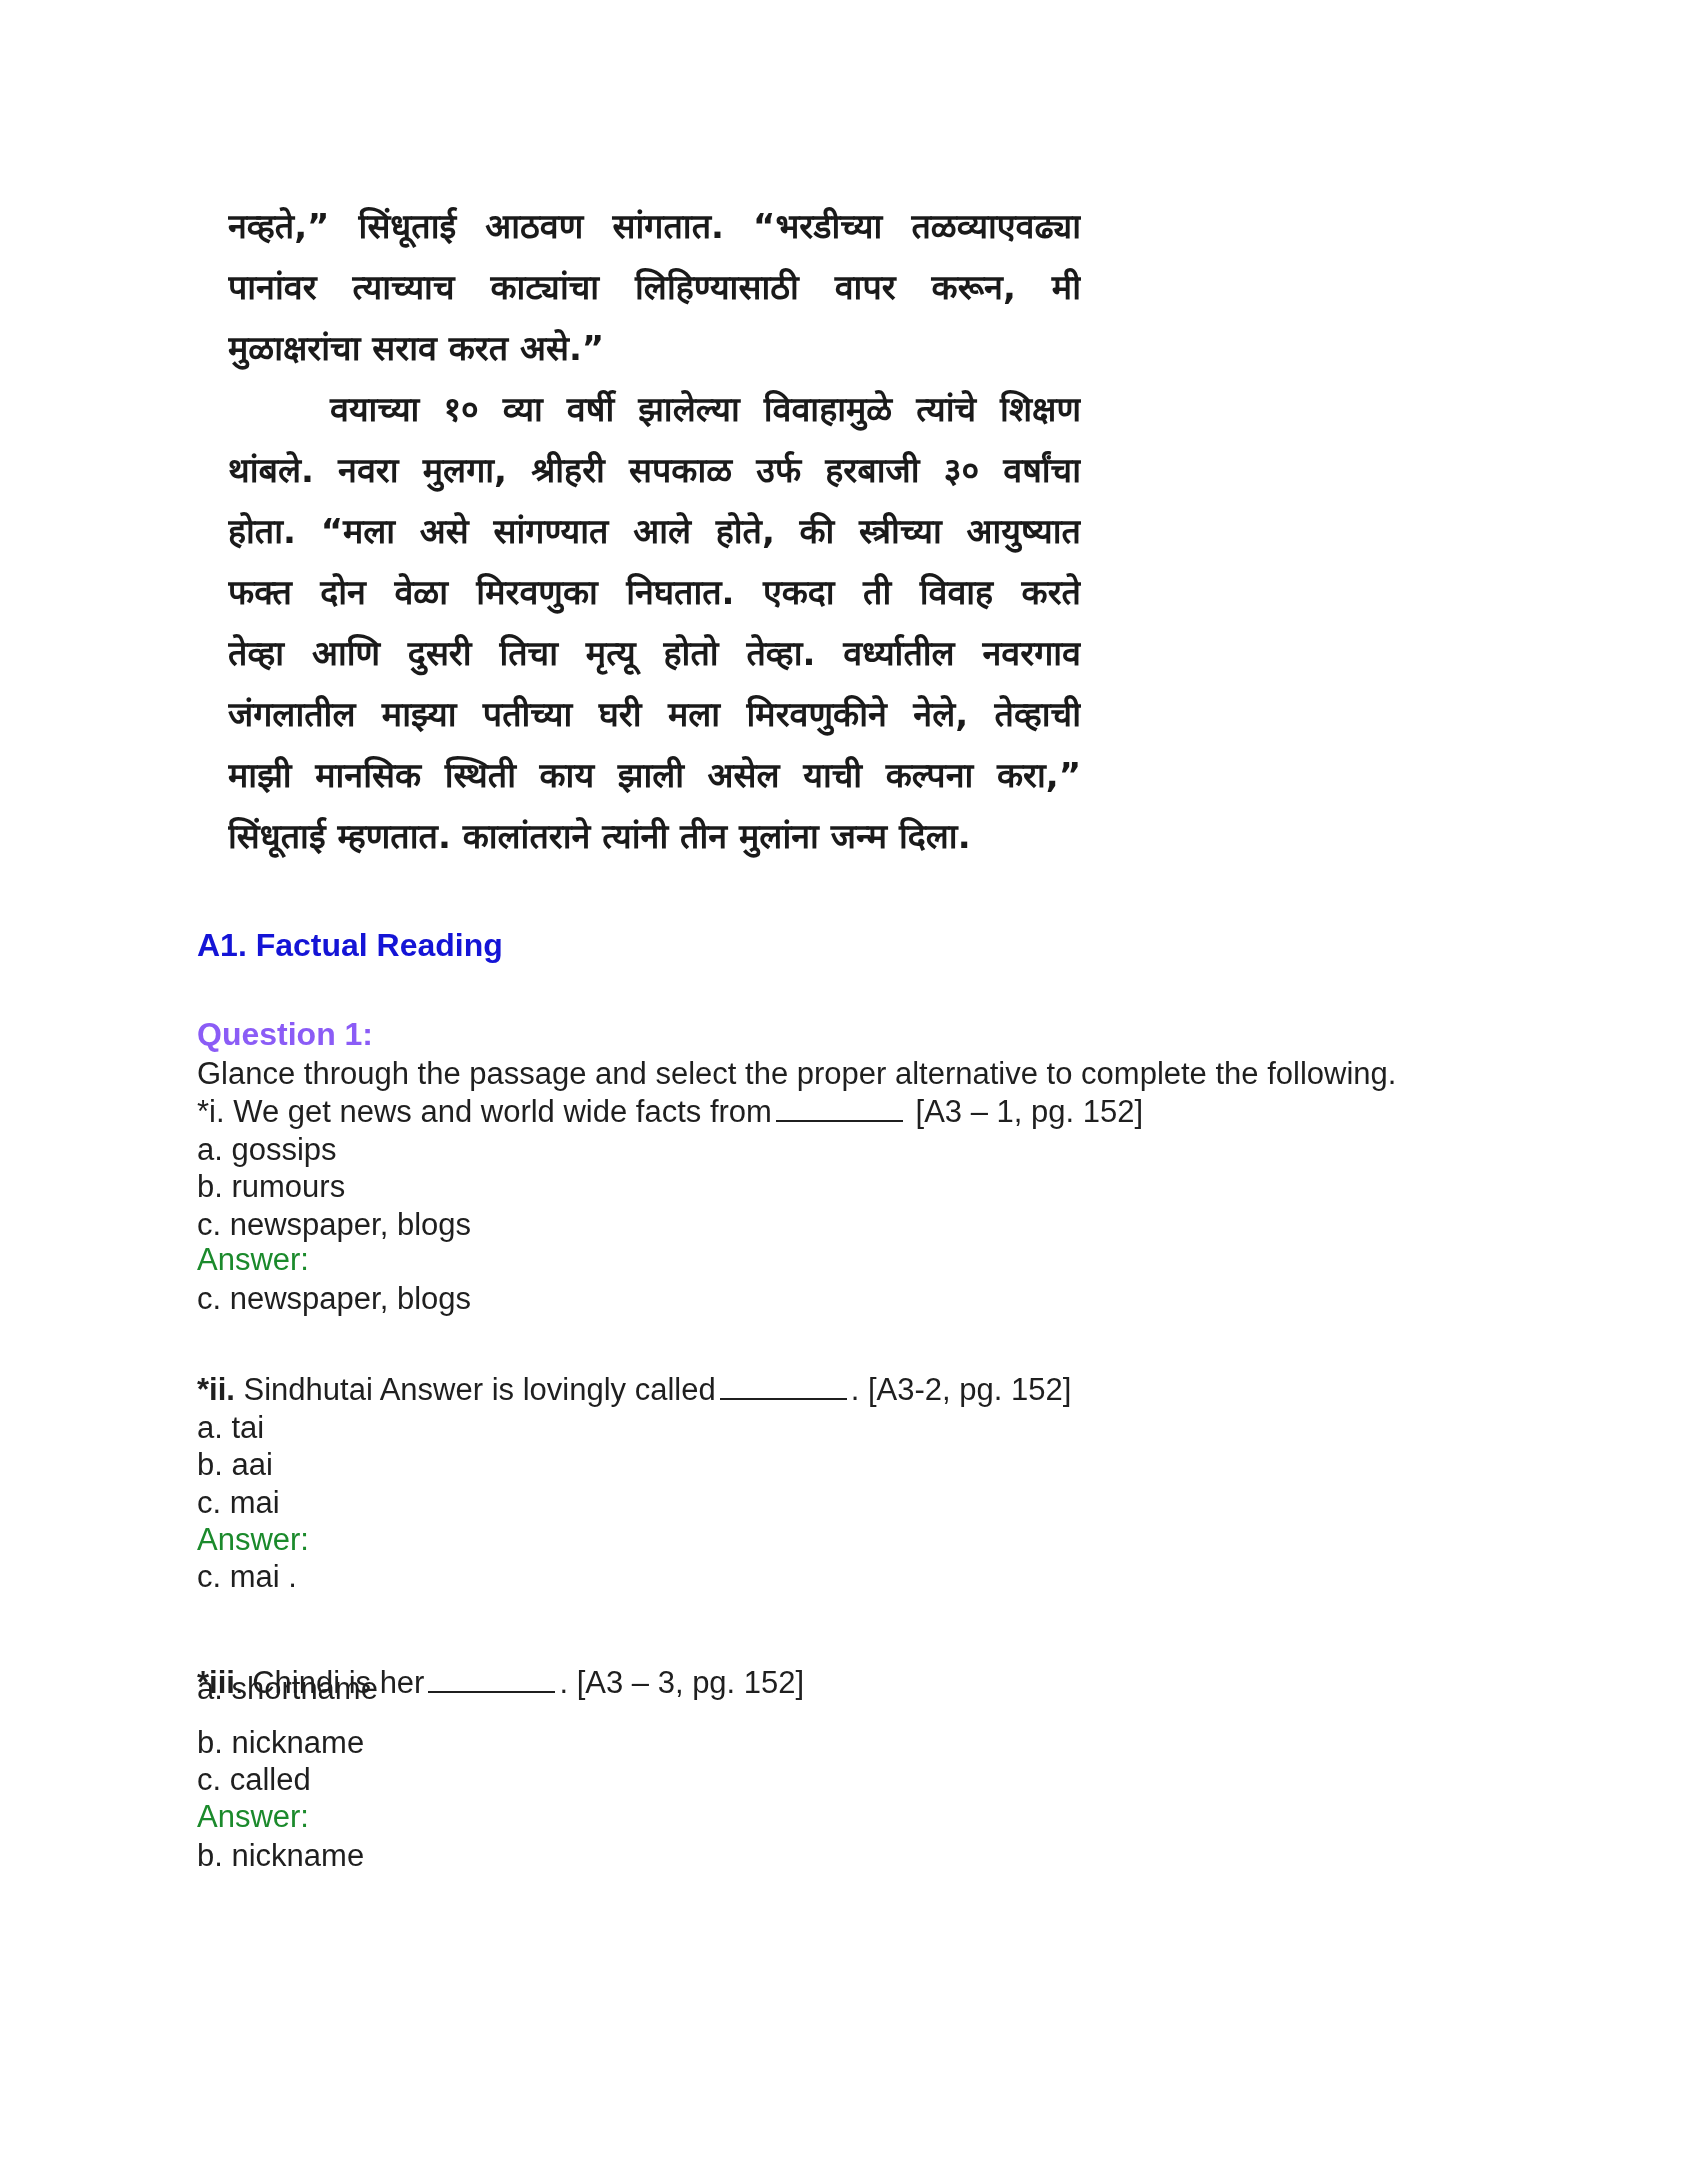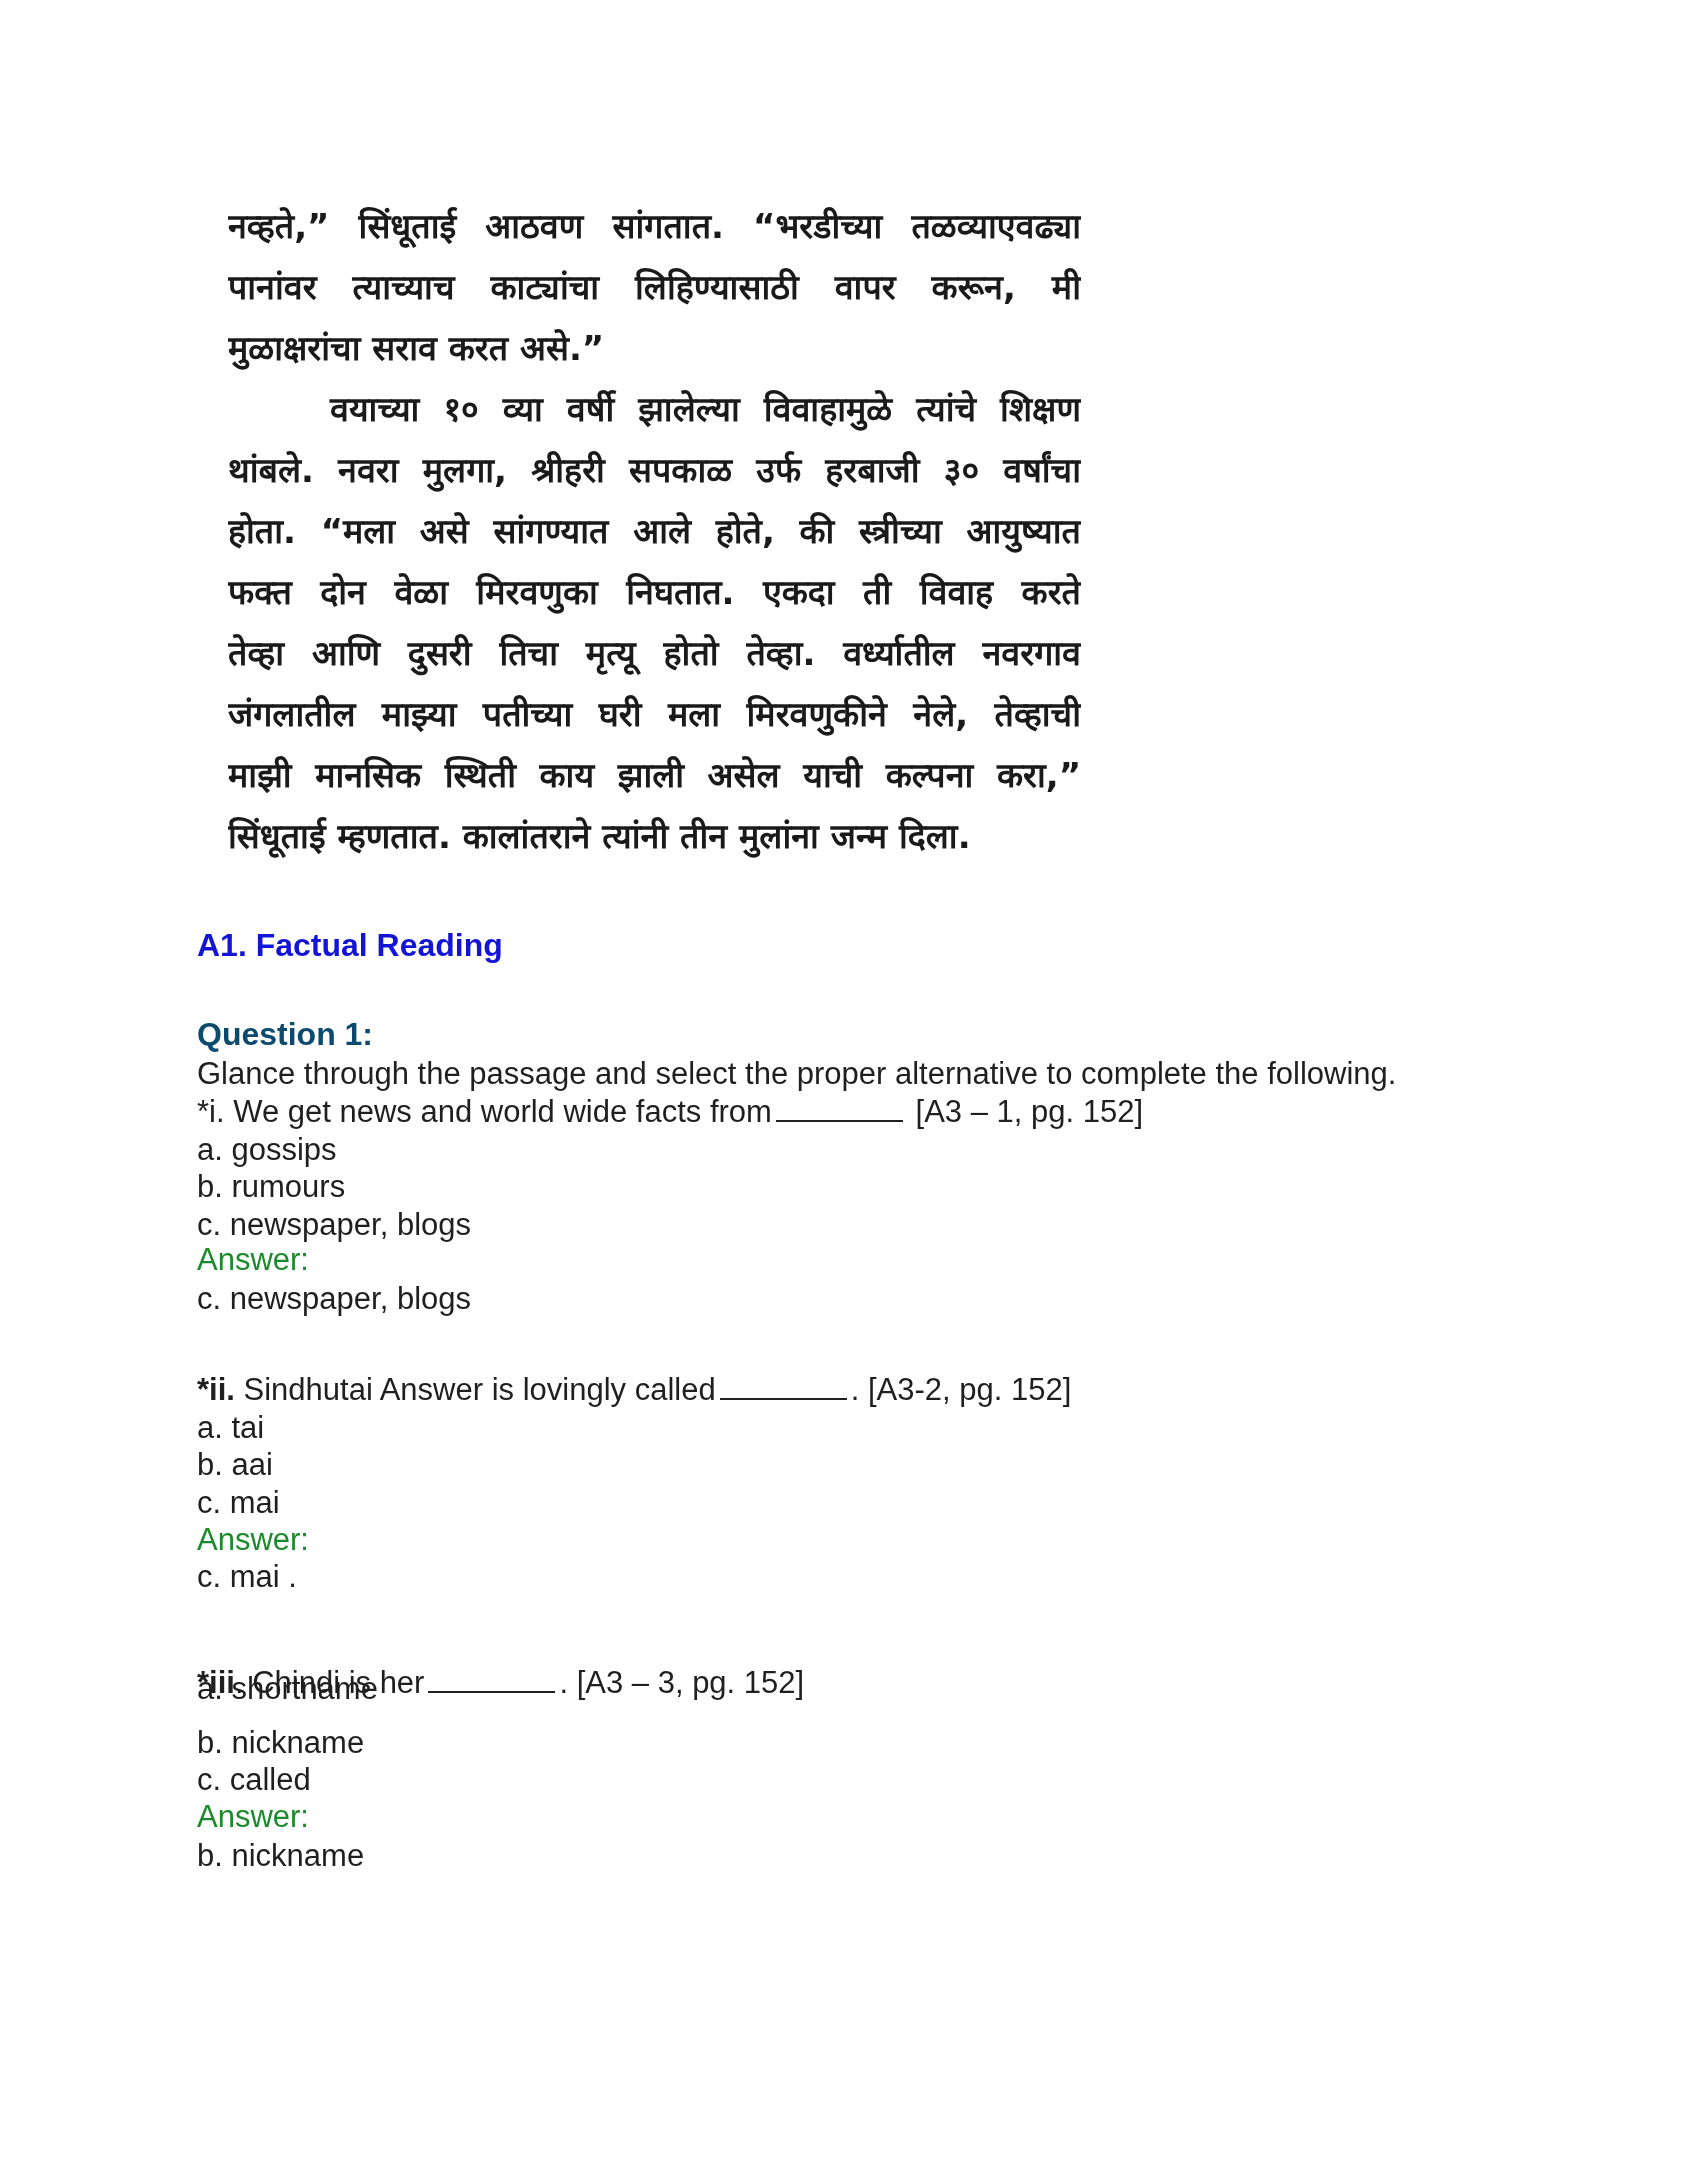--- a/index.html
+++ b/index.html
@@ -18,21 +18,21 @@
   }
   .marathi .line.last { text-align-last: left; }
   .marathi .line.indent { padding-left: 102px; }
 
   .en {
     position: absolute; left: 197px;
     font-family: "Liberation Sans", sans-serif;
     font-size: 31px; color: #1f1f1f; line-height: 38px; white-space: nowrap;
   }
   .h-blue { font-weight: bold; color: #1414d6; font-size: 32px; }
-  .h-red { font-weight: bold; color: #0c4a6e; font-size: 32px; }
+  .h-red { font-weight: bold; color: #8b5cf6; font-size: 32px; }
   .ans { font-weight: normal; color: #1b8a2c; }
   .b { font-weight: bold; }
   .blank { display: inline-block; border-bottom: 2px solid #1f1f1f; height: 26px; vertical-align: baseline; margin: 0 4px; }
 </style>
 </head>
 <body>
 
 <div class="page">
 
   <div class="marathi">

